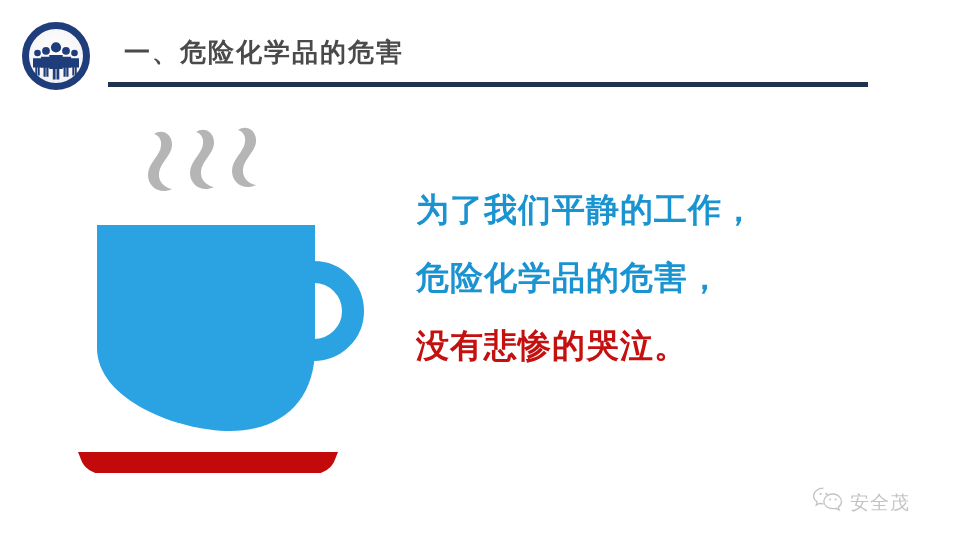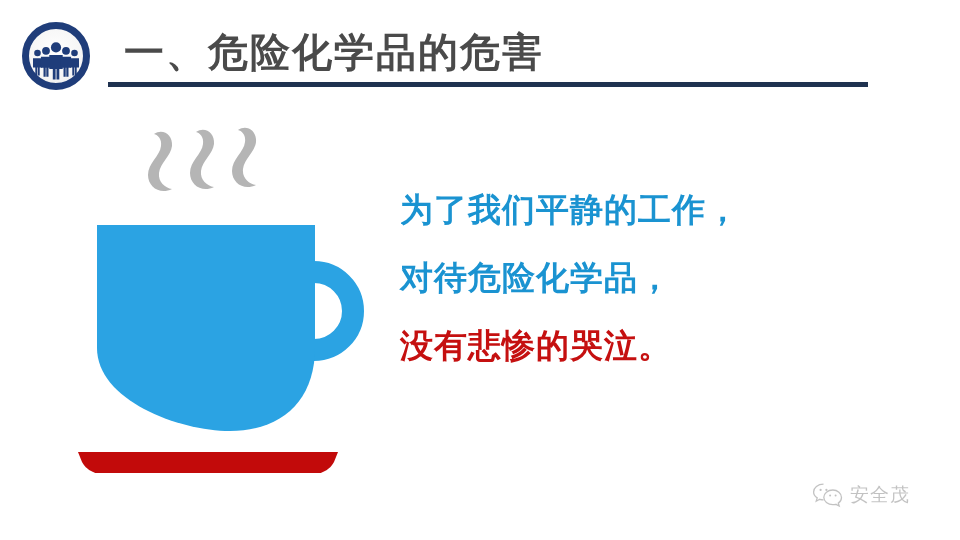--- a/index.html
+++ b/index.html
@@ -36,21 +36,21 @@
     left: 20px;
     top: 20px;
     width: 72px;
     height: 72px;
   }
 
   #header-title {
     position: absolute;
     left: 124px;
     top: 30px;
-    font-size: 40px;
+    font-size: 26px;
     font-weight: bold;
     color: #4a4a4a;
     letter-spacing: 2px;
     white-space: nowrap;
     line-height: 44px;
   }
 
   #header-rule {
     position: absolute;
     left: 108px;
@@ -65,21 +65,21 @@
     position: absolute;
     left: 70px;
     top: 118px;
     width: 320px;
     height: 355px;
   }
 
   
   #message-block {
     position: absolute;
-    left: 400px;
+    left: 416px;
     top: 176px;
     width: 530px;
   }
 
   .msg-line {
     font-size: 33px;
     font-weight: bold;
     line-height: 68px;
     letter-spacing: 1px;
     white-space: nowrap;
@@ -89,21 +89,21 @@
   .msg-line.red  { color: #c51010; }
 
   
   #watermark {
     position: absolute;
     left: 812px;
     top: 482px;
     width: 132px;
     height: 34px;
     display: flex;
-    align-items: flex-start;
+    align-items: flex-end;
     gap: 6px;
     opacity: 0.30;
   }
 
   #watermark-label {
     font-size: 19px;
     color: #3a3a3a;
     letter-spacing: 1px;
     white-space: nowrap;
   }
@@ -194,21 +194,21 @@
                L264 344
                C259 354 246 358 232 358
                L44 358
                C30 358 17 354 12 344
                Z" fill="#c20a0a"></path>
     </svg>
   </div>
 
   <div id="message-block">
     <div class="msg-line blue">为了我们平静的工作，</div>
-    <div class="msg-line blue">对待危险化学品，</div>
+    <div class="msg-line blue">危险化学品的危害，</div>
     <div class="msg-line red">没有悲惨的哭泣。</div>
   </div>
 
   <div id="watermark">
     <span>
       <svg width="32" height="26" viewBox="0 0 32 26" xmlns="http://www.w3.org/2000/svg">
         <g fill="none" stroke="#3a3a3a" stroke-width="1.3">
           <path d="M11.5 2.2 C5.8 2.2 1.6 5.8 1.6 10.0 c0 2.4 1.4 4.5 3.6 5.9
                    L4.2 19.2 l3.6 -1.9 c1.2 0.3 2.4 0.5 3.7 0.5"></path>
           <path d="M20.8 8.0 c-5.0 0 -9.0 3.3 -9.0 7.3 c0 4.1 4.0 7.4 9.0 7.4

